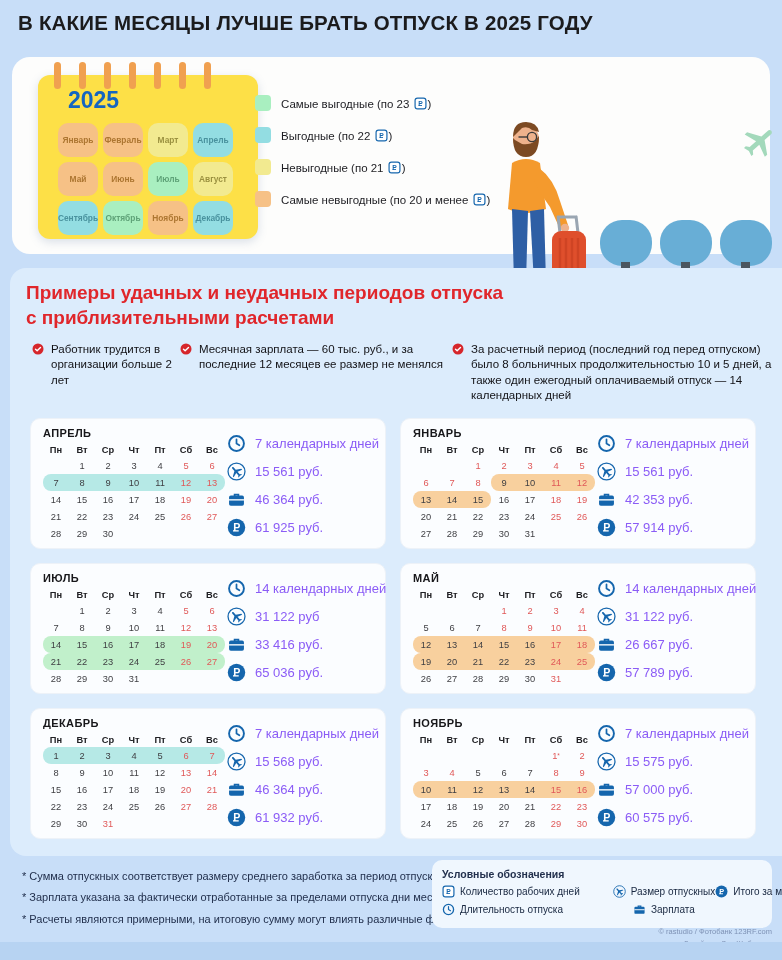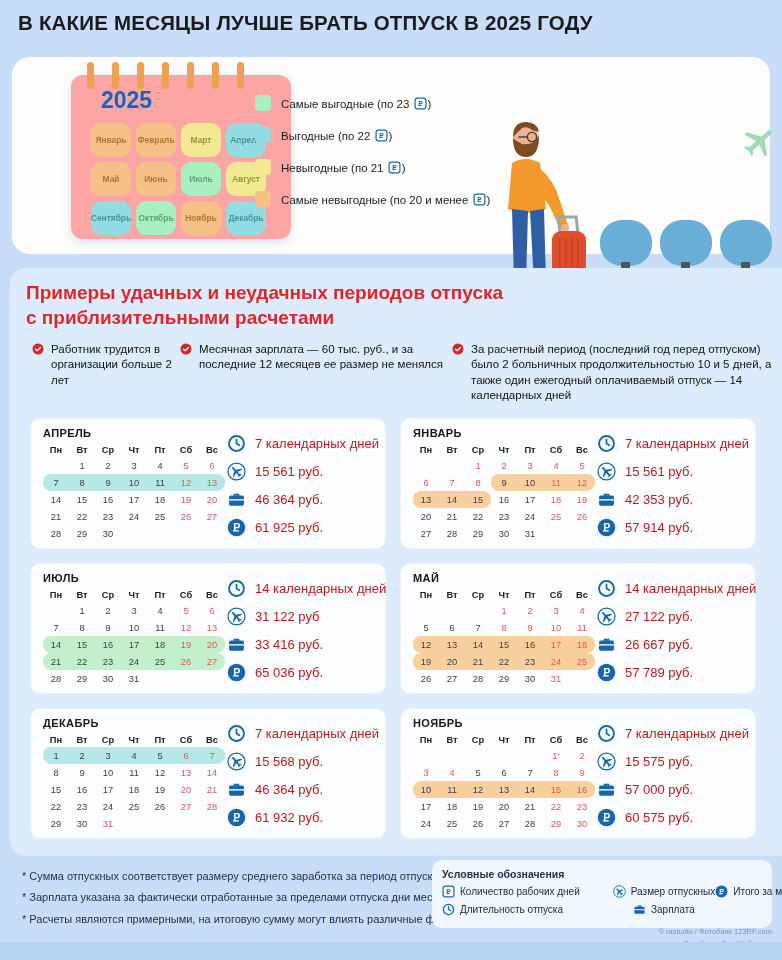--- a/index.html
+++ b/index.html
@@ -2,22 +2,22 @@
 <html><head>
 <meta charset="utf-8">
 <style>
   html,body{margin:0;padding:0;background:#c8def8;}
   .page{position:relative;width:782px;height:960px;background:#c8def8;overflow:hidden;
         font-family:"Liberation Sans",sans-serif;}
   .page-title{position:absolute;left:18px;top:11px;font-size:20.5px;font-weight:bold;color:#1b1b1d;letter-spacing:.2px;}
 
   
   .hero{position:absolute;left:12px;top:57px;width:758px;height:197px;background:#fdfdfc;border-radius:18px;}
-  .mini-cal{position:absolute;left:26px;top:18px;width:220px;height:164px;background:#fca5a5;border-radius:12px;
-            box-shadow:0 3px 10px rgba(90,120,160,.22);margin-left:33px;}
+  .mini-cal{position:absolute;left:26px;top:18px;width:220px;height:164px;background:#fde047;border-radius:12px;
+            box-shadow:0 3px 10px rgba(90,120,160,.22);}
   .pin{position:absolute;top:-13px;width:7px;height:27px;border-radius:4px;background:#f0a050;}
   .mini-year{position:absolute;left:30px;top:12px;font-size:23px;font-weight:bold;color:#1465c1;}
   .mini-grid{position:absolute;left:20px;top:48px;display:grid;grid-template-columns:repeat(4,40px);grid-auto-rows:34px;gap:5px;}
   .chip{border-radius:10px;display:flex;align-items:center;justify-content:center;font-size:8.4px;font-weight:bold;}
   .tone-worst{background:#f6c186;color:#ad7631;}
   .tone-bad{background:#f2ea90;color:#9b9140;}
   .tone-best{background:#a9efc0;color:#5fa378;}
   .tone-good{background:#93dde2;color:#49929e;}
   .hero-legend{position:absolute;left:243px;top:38px;}
   .hl-item{display:flex;align-items:center;margin-bottom:16px;height:16px;}
@@ -50,21 +50,21 @@
   .day{height:17px;font-size:9.3px;color:#3e3e42;display:flex;align-items:center;justify-content:center;}
   .day.red{color:#e05858;}
   .day sup{font-size:6.5px;line-height:0;}
   .hl-cyan{background:#b6e9e6;}  .hl-orange{background:#f8d09e;}  .hl-green{background:#c1f0cb;}
   .hl-start{border-top-left-radius:8px;border-bottom-left-radius:8px;}
   .hl-end{border-top-right-radius:8px;border-bottom-right-radius:8px;}
   .stats{position:absolute;left:196px;top:10px;}
   .stat{display:flex;align-items:center;height:28px;}
   .stat .sic{width:19px;height:19px;margin-right:9px;flex:none;}
   .stat .sic svg{width:19px;height:19px;display:block;}
-  .stat-text{font-size:13px;color:#b91c1c;white-space:nowrap;}
+  .stat-text{font-size:13px;color:#8b5cf6;white-space:nowrap;}
 
   
   .footnotes{position:absolute;left:22px;top:866px;font-size:11px;color:#22304d;line-height:1.95;}
   .legend-box{position:absolute;left:432px;top:860px;width:340px;height:68px;background:#f0f7fe;border-radius:10px;
               box-sizing:border-box;padding:8px 10px;}
   .lb-title{font-size:10.5px;font-weight:bold;color:#22304d;}
   .lb-row{display:flex;align-items:center;margin-top:5px;}
   .lb-item{display:flex;align-items:center;font-size:10px;color:#17263f;white-space:nowrap;text-align:right;}
   .lb-item .lic{width:13px;height:13px;margin-right:5px;flex:none;}
   .lb-item .lic svg{width:13px;height:13px;display:block;}
@@ -205,21 +205,21 @@
             <svg viewBox="0 0 24 24">
               <circle cx="12" cy="12" r="11" fill="#d6262b"></circle>
               <path d="M7 12.6l3.3 3L17 9" fill="none" stroke="#fff" stroke-width="2.8" stroke-linecap="round" stroke-linejoin="round"></path>
             </svg>
           </span><span>Месячная зарплата — 60 тыс. руб., и за последние 12 месяцев ее размер не менялся</span></div>
         <div class="bullet b2"><span class="bic">
             <svg viewBox="0 0 24 24">
               <circle cx="12" cy="12" r="11" fill="#d6262b"></circle>
               <path d="M7 12.6l3.3 3L17 9" fill="none" stroke="#fff" stroke-width="2.8" stroke-linecap="round" stroke-linejoin="round"></path>
             </svg>
-          </span><span>За расчетный период (последний год перед отпуском) было 2 больничных продолжительностью 10 и 5 дней, а также один ежегодный оплачиваемый отпуск — 14 календарных дней</span></div>
+          </span><span>За расчетный период (последний год перед отпуском) было 8 больничных продолжительностью 10 и 5 дней, а также один ежегодный оплачиваемый отпуск — 14 календарных дней</span></div>
       </div>
     <div id="cards">
         <div class="mcard pos0">
           <div class="mcard-name">АПРЕЛЬ</div>
           <div class="cal">
             <div class="wd">Пн</div>
             <div class="wd">Вт</div>
             <div class="wd">Ср</div>
             <div class="wd">Чт</div>
             <div class="wd">Пт</div>
@@ -530,21 +530,21 @@
             </div>
             <div class="stat">
               <span class="sic">
                 <svg viewBox="0 0 24 24">
                   <circle cx="12" cy="12" r="10.7" fill="none" stroke="#1566ad" stroke-width="1.6"></circle>
                   <g transform="rotate(-42 12 12)">
                     <path d="M21 16v-2l-8-5V3.5c0-.83-.67-1.5-1.5-1.5S10 2.67 10 3.5V9l-8 5v2l8-2.5V19l-2 1.5V22l3.5-1 3.5 1v-1.5L13 19v-5.5l8 2.5z" fill="#1566ad" transform="translate(2.9,2.9) scale(0.76)"></path>
                   </g>
                 </svg>
               </span>
-              <span class="stat-text">27 122 руб.</span>
+              <span class="stat-text">31 122 руб.</span>
             </div>
             <div class="stat">
               <span class="sic">
                 <svg viewBox="0 0 24 24">
                   <path d="M8.5 7.5V4.8h7v2.7h-2.2V7h-2.6v.5z" fill="#1566ad"></path>
                   <rect x="2.6" y="7" width="18.8" height="13" rx="2.2" fill="#1566ad"></rect>
                   <rect x="2.6" y="11.6" width="18.8" height="1.7" fill="#fff"></rect>
                 </svg>
               </span>
               <span class="stat-text">26 667 руб.</span>

